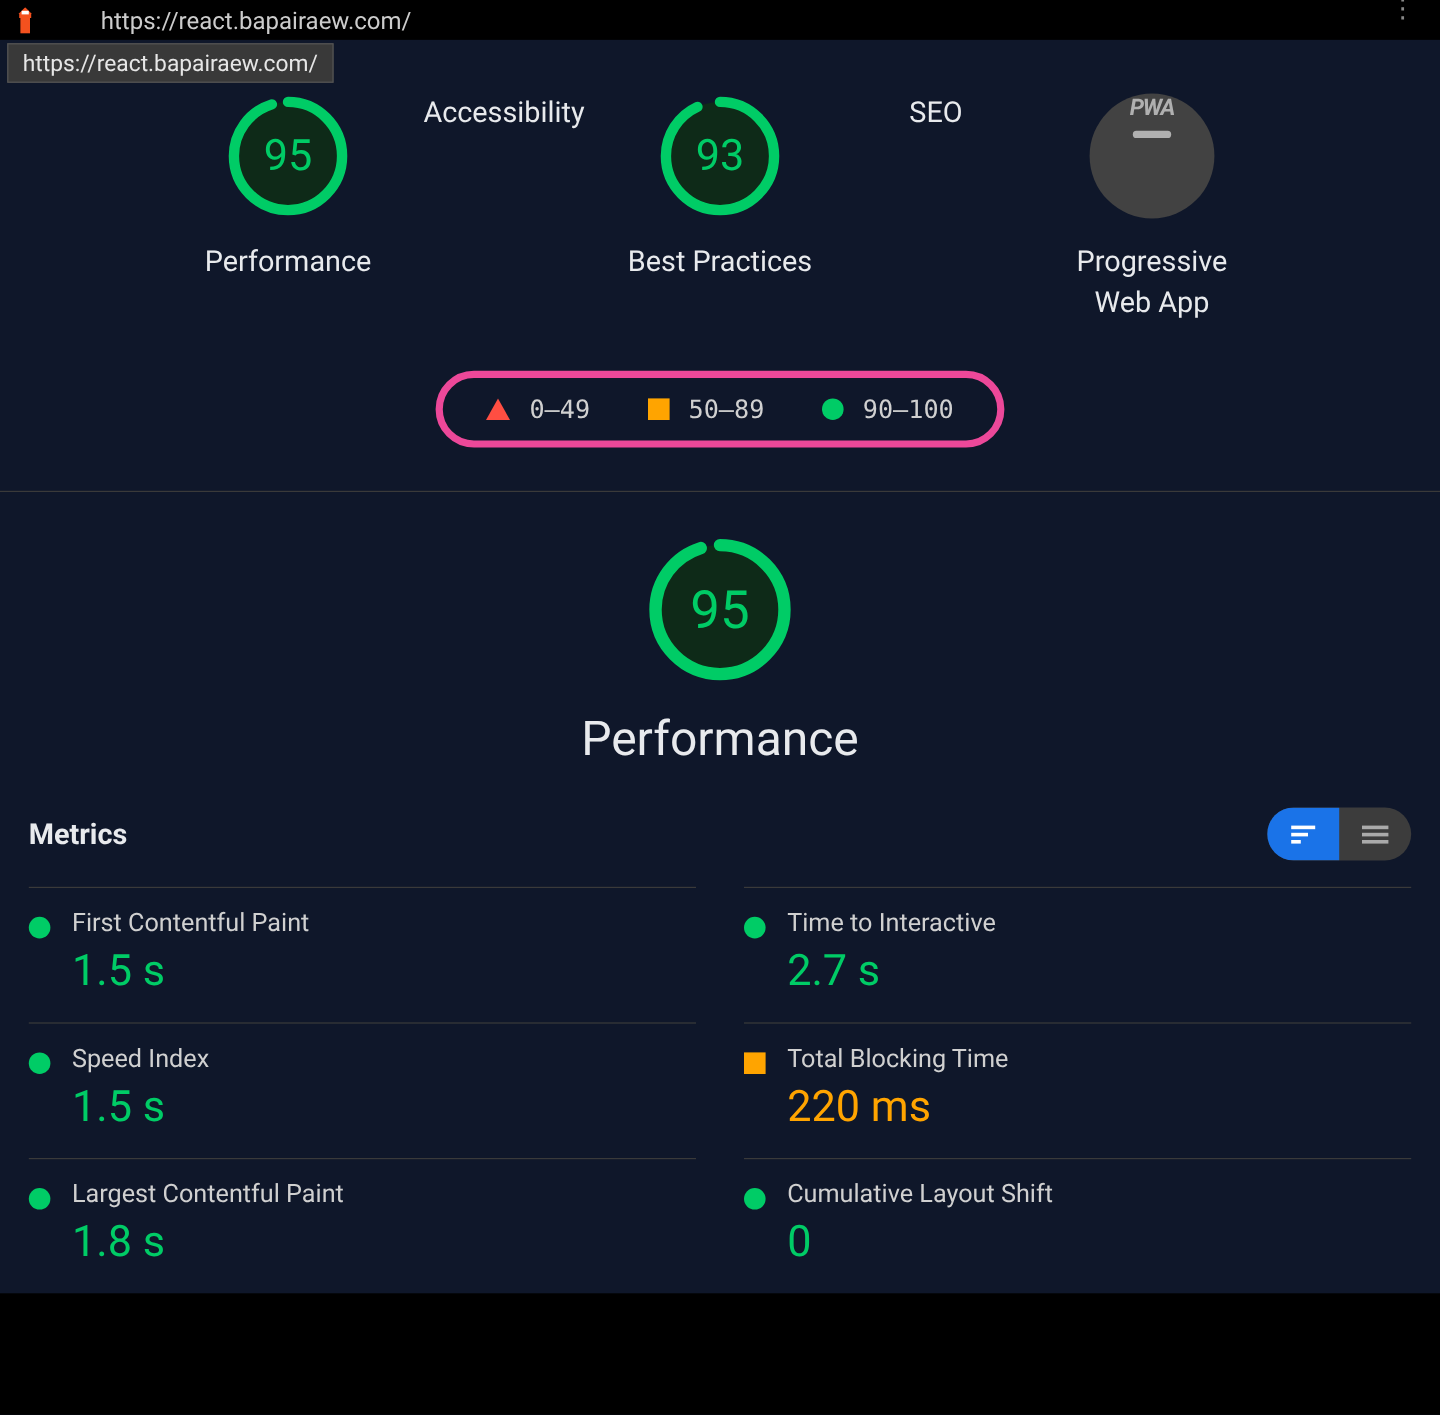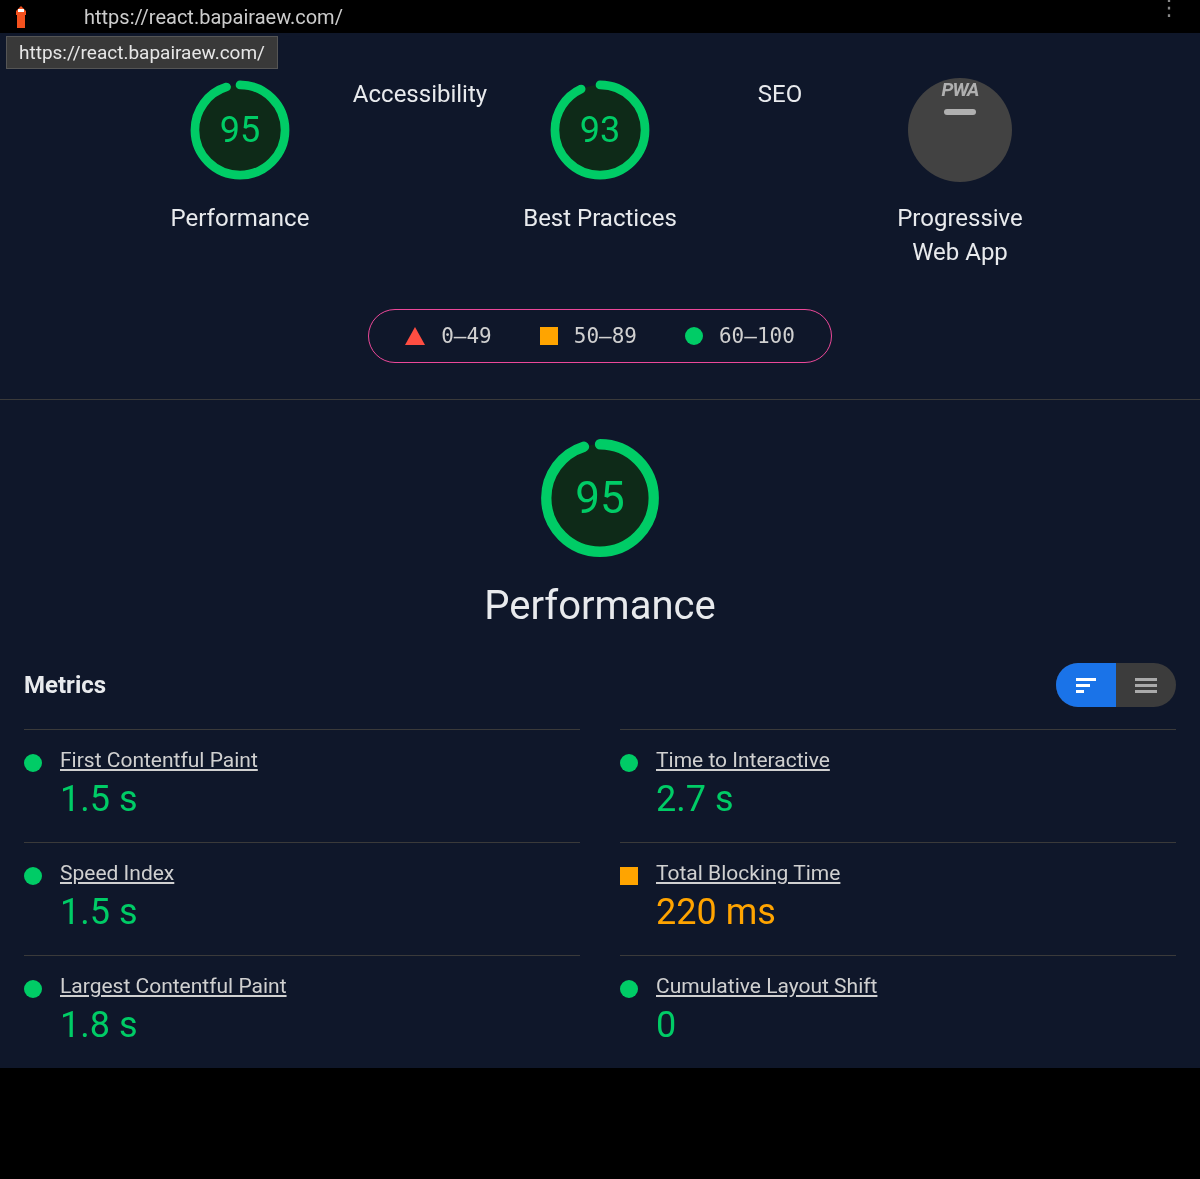--- a/index.html
+++ b/index.html
@@ -111,21 +111,21 @@
     background: #b0b0b0;
     border-radius: 3px;
     margin-top: 8px;
   }
   .legend {
     display: flex;
     justify-content: center;
     margin-top: 40px;
   }
   .legend-pill {
-    border: 1px solid #ec4899;
+    border: 6px solid #ec4899;
     border-radius: 32px;
     padding: 14px 36px;
     display: flex;
     gap: 48px;
     align-items: flex-start;
   }
   .legend-item {
     display: flex;
     align-items: center;
     gap: 16px;
@@ -209,21 +209,21 @@
     display: flex;
     gap: 18px;
     align-items: flex-start;
   }
   .metric-indicator {
     width: 18px;
     margin-top: 6px;
     flex-shrink: 0;
   }
   .metric-body { flex: 1; }
-  .metric-name { font-size: 21px; color: #d0d0d0; margin-bottom: 6px; text-decoration: underline; }
+  .metric-name { font-size: 21px; color: #d0d0d0; margin-bottom: 6px; }
   .metric-value { font-size: 36px; font-weight: 400; }
   .val-green { color: #00cc66; }
   .val-orange { color: #ffa400; }
   .ind-circle-green { width: 18px; height: 18px; border-radius:50%; background:#00cc66; }
   .ind-square-orange { width: 18px; height: 18px; background:#ffa400; }
 </style>
 </head>
 <body>
 
 <div class="toolbar">
@@ -287,21 +287,21 @@
       <div class="legend-item">
         <span class="shape-triangle"></span>
         <span>0–49</span>
       </div>
       <div class="legend-item">
         <span class="shape-square"></span>
         <span>50–89</span>
       </div>
       <div class="legend-item">
         <span class="shape-circle"></span>
-        <span>60–100</span>
+        <span>90–100</span>
       </div>
     </div>
   </div>
 
   <div class="divider"></div>
 
   <div class="perf-header">
     <div class="gauge-circle">
       <svg viewBox="0 0 120 120">
         <circle cx="60" cy="60" r="52" fill="#0e2a18"></circle>

